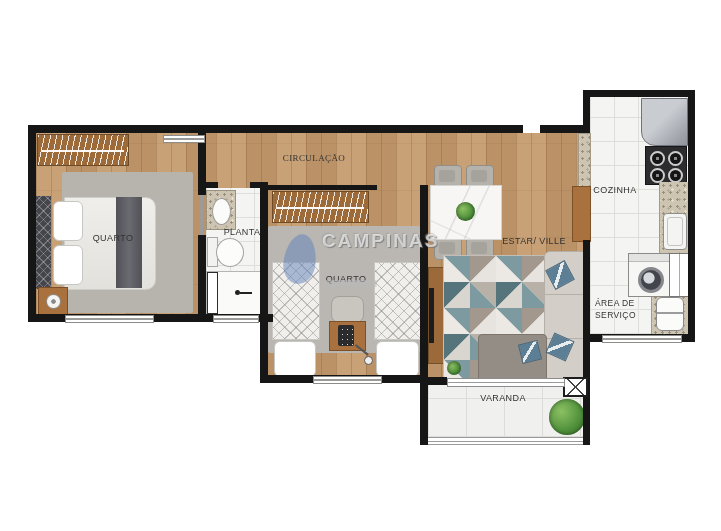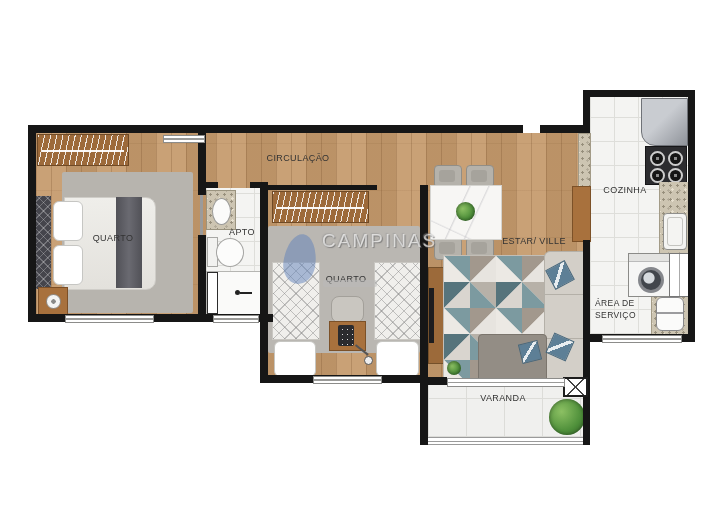--- a/index.html
+++ b/index.html
@@ -55,21 +55,21 @@
   
   .lbl{position:absolute;z-index:7;font-size:9px;color:#333;letter-spacing:.4px;text-align:center;white-space:nowrap;}
   .lbl-left{text-align:left;}
   .footer-line1{position:absolute;left:30px;top:362px;font-family:"Liberation Mono",monospace;font-weight:bold;font-size:13px;letter-spacing:1px;color:#1c1c1c;z-index:7;}
   .footer-line2{position:absolute;left:28px;top:386px;font-family:"Liberation Mono",monospace;font-weight:bold;font-size:17.5px;letter-spacing:1px;color:#1c1c1c;z-index:7;}
 
   
   .wm{position:absolute;left:284px;top:228px;width:205px;height:64px;z-index:8;pointer-events:none;}
   .wm-logo{position:absolute;left:0;top:6px;width:32px;height:50px;background:rgba(95,130,185,.5);
       border-radius:50% 50% 50% 50% / 60% 60% 40% 40%;transform:rotate(8deg);}
-  .wm-text{position:absolute;left:38px;font-weight:normal;font-size:19px;letter-spacing:2px;
+  .wm-text{position:absolute;left:38px;font-weight:bold;font-size:19px;letter-spacing:2px;
       color:rgba(255,255,255,.62);text-shadow:1px 1px 1px rgba(110,110,110,.75), -1px -1px 1px rgba(150,150,150,.5);}
   .wm-bar{position:absolute;left:39px;top:52px;width:54px;height:7px;background:rgba(185,185,185,.55);border-radius:2px;}
 
   
   .w-top-a{left:28px;top:125px;width:495px;height:8px;}
   .w-top-b{left:540px;top:125px;width:50px;height:8px;}
   .w-kt-top{left:583px;top:90px;width:112px;height:7px;}
   .w-kt-stub{left:583px;top:90px;width:7px;height:43px;}
   .w-left{left:28px;top:125px;width:8px;height:197px;}
   .w-b1-bot{left:28px;top:314px;width:245px;height:8px;}
@@ -123,21 +123,21 @@
   .sink-bowl{position:absolute;left:5px;top:7px;width:17px;height:25px;background:#fbfbfa;border:1px solid #9a9a98;border-radius:50%;}
   .toilet-tank{left:207px;top:237px;width:9px;height:28px;background:#f2f2f0;border:1px solid #a8a8a5;}
   .toilet-bowl{left:216px;top:238px;width:26px;height:27px;background:#fcfcfb;border:1px solid #a5a5a3;border-radius:50%;}
   .shower{left:206px;top:271px;width:54px;height:42px;background:#fafaf9;border:1px solid #b5b5b2;}
   .shower-door{position:absolute;left:0;top:0;width:9px;height:40px;background:#fff;border:1px solid #2c2c2c;}
   .shower-head{position:absolute;left:28px;top:18px;width:5px;height:5px;border-radius:50%;background:#222;}
   .shower-arm{position:absolute;left:33px;top:20px;width:12px;height:2px;background:#222;}
   .lbl-banho{left:218px;top:227px;width:48px;}
 
   
-  .lbl-circ{left:264px;top:153px;width:68px;}
+  .lbl-circ{left:280px;top:153px;width:68px;font-family:Liberation Serif, serif;}
 
   
   .wardrobe2{left:272px;top:191px;width:95px;height:30px;}
   .rug2{left:268px;top:226px;width:152px;height:127px;background:#bab7b2;}
   .bed2l{left:272px;top:262px;width:46px;height:115px;}
   .bed2r{left:374px;top:262px;width:47px;height:115px;}
   .bed2-quilt{position:absolute;left:0;top:0;width:100%;height:76px;}
   .bed2-pil{position:absolute;left:2px;top:79px;right:2px;height:34px;background:#fff;border:1px solid #c6c6c2;border-radius:6px;}
   .bench2{left:331px;top:296px;width:31px;height:25px;background:#c9c6c0;border:1px solid #a3a09a;border-radius:8px;}
   .nstand2{left:329px;top:321px;width:35px;height:28px;background:#a8713d;border:1px solid #7c5128;}
@@ -175,21 +175,21 @@
 
   
   .fridge{left:641px;top:98px;width:45px;height:46px;background:linear-gradient(135deg,#c9ccd1 0 45%,#8f939a 100%);border:1px solid #6f7278;border-radius:0 0 0 14px;}
   .stove{left:645px;top:146px;width:40px;height:37px;background:#2c2c2f;border:1px solid #161618;}
   .b1{left:4px;top:4px;} .b2{left:22px;top:4px;} .b3{left:4px;top:21px;} .b4{left:22px;top:21px;}
   .counterR{left:659px;top:182px;width:29px;height:151px;border-left:1px solid #a39b87;}
   .sinkK{left:663px;top:213px;width:22px;height:35px;background:#f4f4f2;border:1px solid #8f8f8c;border-radius:4px;z-index:3;}
   .sinkK-in{position:absolute;left:3px;top:3px;width:14px;height:27px;border:1px solid #c4c4c0;border-radius:3px;}
   .passG{left:578px;top:133px;width:11px;height:53px;border:1px solid #a39b87;}
   .passW{left:572px;top:186px;width:17px;height:54px;background:#a8713d;border:1px solid #7c5128;}
-  .lbl-cozinha{left:589px;top:185px;width:52px;margin-left:10px;}
+  .lbl-cozinha{left:589px;top:185px;width:52px;}
 
   
   .washer{left:628px;top:253px;width:40px;height:42px;background:#f6f6f5;border:1px solid #8b8b88;z-index:3;}
   .washer .panel{position:absolute;left:0;top:0;right:0;height:7px;background:#e3e3e1;border-bottom:1px solid #bbb;}
   .washer .drum{position:absolute;left:9px;top:13px;width:20px;height:20px;border-radius:50%;border:3px solid #85878c;background:radial-gradient(circle at 40% 40%,#d6dade 0 30%,#42464c 36%);}
   .winR{left:669px;top:253px;width:19px;height:42px;background:#fff;border:1px solid #777;z-index:3;
         background-image:linear-gradient(90deg,transparent 47%,#aaa 47% 53%,transparent 53%);}
   .tankG{left:651px;top:293px;width:37px;height:40px;z-index:2;border:1px solid #a39b87;}
   .tankB{left:656px;top:297px;width:26px;height:32px;background:#fbfbfa;border:1px solid #88888a;border-radius:6px;z-index:3;
         background-image:linear-gradient(180deg,transparent 44%,#9c9c9e 44% 50%,transparent 50%);}
@@ -346,21 +346,21 @@
 
   <div class="win win-b1-top"></div>
   <div class="win win-b1-bot"></div>
   <div class="win win-bath-bot"></div>
   <div class="win win-b2-bot"></div>
   <div class="win win-serv-bot"></div>
   <div class="win slider-var"></div>
   <div class="leaf leaf-b1"></div>
 
   <div class="lbl lbl-quarto1">QUARTO</div>
-  <div class="lbl lbl-banho">APTO</div>
+  <div class="lbl lbl-banho">PLANTA</div>
   <div class="lbl lbl-circ">CIRCULAÇÃO</div>
   <div class="lbl lbl-quarto2">QUARTO</div>
   <div class="lbl lbl-estar">ESTAR/ VILLE</div>
   <div class="lbl lbl-cozinha">COZINHA</div>
   <div class="lbl lbl-left lbl-serv">
     <span>ÁREA DE</span><br>
     <span>SERVIÇO</span>
   </div>
   <div class="lbl lbl-var">VARANDA</div>
 

